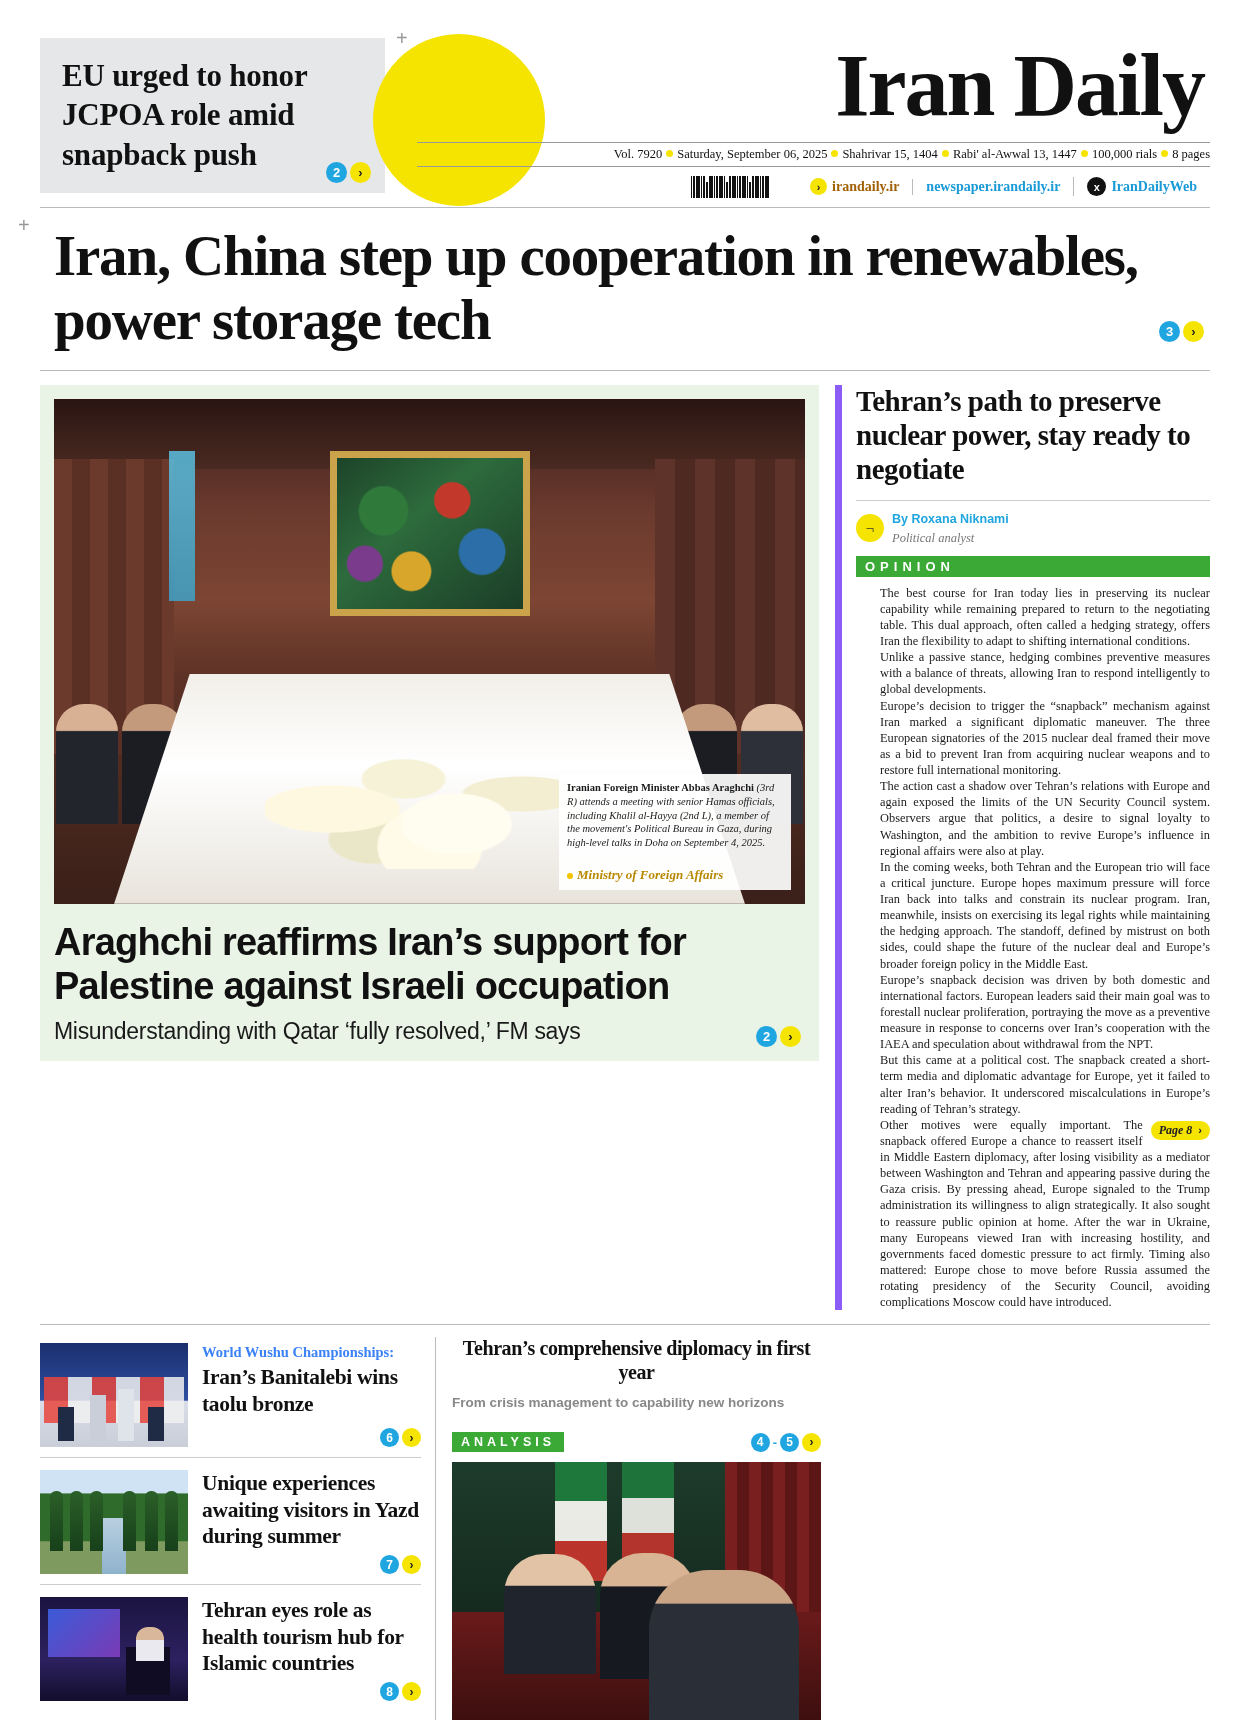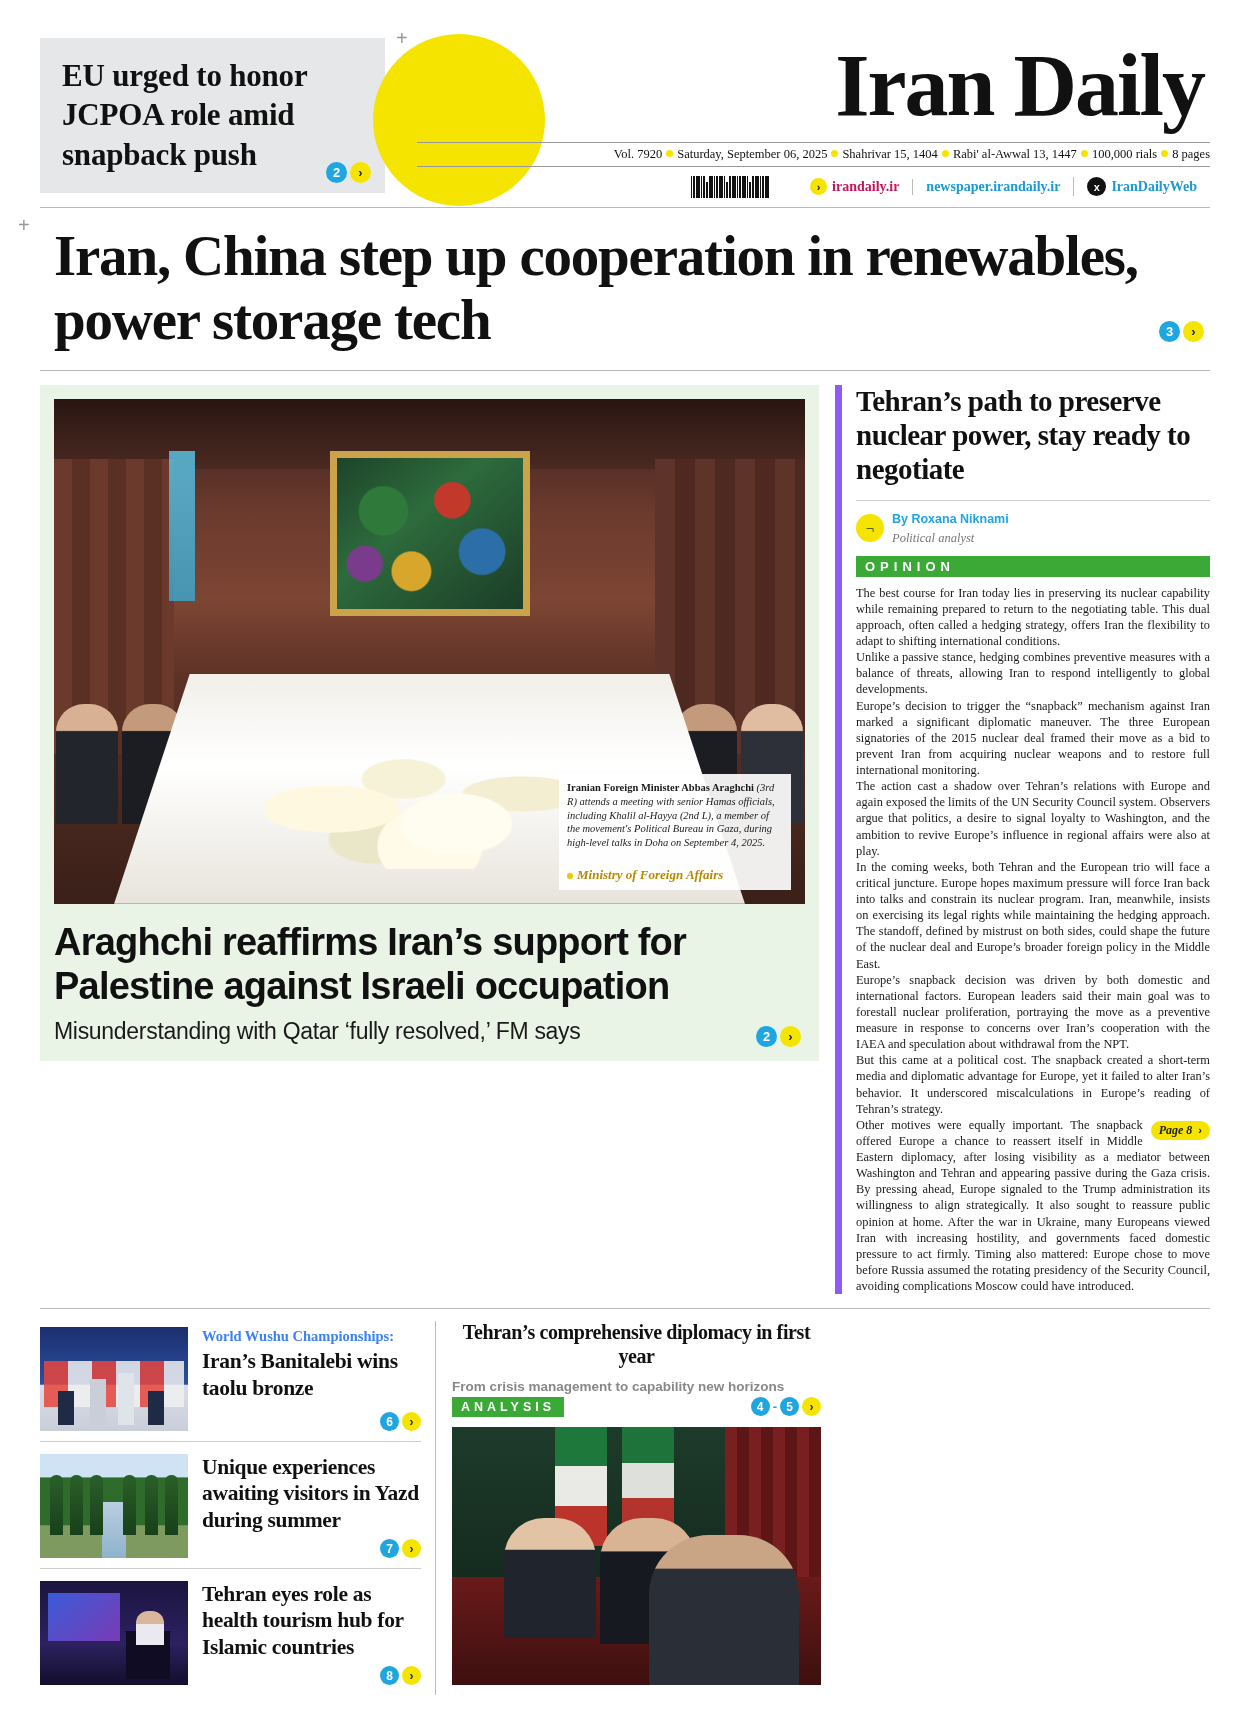--- a/index.html
+++ b/index.html
@@ -81,21 +81,21 @@
   .yarrow {
     width: 17px; height: 17px; border-radius: 50%; background: #f5e400;
     display: inline-flex; align-items: center; justify-content: center;
     font-family: "Liberation Sans", sans-serif; font-size: 11px; color: #222; font-weight: bold;
   }
   .xbadge {
     width: 19px; height: 19px; border-radius: 50%; background: #111; color: #fff;
     display: inline-flex; align-items: center; justify-content: center;
     font-family: "Liberation Sans", sans-serif; font-size: 11px; font-weight: bold;
   }
-  .linktxt { font-family: "Liberation Serif", serif; font-weight: bold; font-size: 14px; color: #be185d; }
+  .linktxt { font-family: "Liberation Serif", serif; font-weight: bold; font-size: 14px; color: #a16207; }
   .linktxt.dark { color: #1a9ad6; }
 
   
   .leadwrap { border-top: 1px solid #bbb; margin-top: 12px; padding-top: 16px; position: relative; }
   .lead-h1 {
     font-family: "Liberation Serif", serif; font-weight: bold;
     font-size: 57px; line-height: 1.12; letter-spacing: -1.2px; padding-left: 14px;
   }
   .lead-pg { position: absolute; right: 6px; bottom: 10px; }
   .lead-rule { border-bottom: 1px solid #bbb; margin-top: 18px; }
@@ -195,21 +195,21 @@
     font-size: 12.5px; color: #777; line-height: 1.25; }
   .op-badge {
     background: #3aa935; color: #fff; font-family: "Liberation Sans", sans-serif;
     font-weight: bold; font-size: 13px; letter-spacing: 5px; padding: 3px 9px;
     margin-top: 9px; display: block;
   }
   .op-body {
     margin-top: 8px; font-family: "Liberation Serif", serif;
     font-size: 12.4px; line-height: 1.30; text-align: justify; color: #1a1a1a;
   }
-  .op-body p { margin-bottom: 0; text-indent: 0; }
+  .op-body p { margin-bottom: 0; text-indent: 0; margin-left: 24px; }
   .page8 {
     float: right; margin: 4px 0 2px 8px;
     background: #f5e400; border-radius: 11px; padding: 2px 8px;
     display: inline-flex; align-items: center; gap: 6px;
     font-family: "Liberation Serif", serif; font-style: italic; font-weight: bold;
     font-size: 12px; color: #222;
   }
   .page8 .ar { font-family: "Liberation Sans", sans-serif; font-style: normal; font-size: 11px; }
 
   
@@ -243,21 +243,21 @@
     font-size: 14.5px; color: #3b82f6; line-height: 1.25; margin-bottom: 3px; }
   .bhead { font-family: "Liberation Serif", serif; font-weight: bold;
     font-size: 21.5px; line-height: 1.22; letter-spacing: -0.3px; }
   .bpg { position: absolute; right: 0; bottom: 0; }
 
   
   .mid-head { font-family: "Liberation Serif", serif; font-weight: bold;
     font-size: 20px; line-height: 1.18; letter-spacing: -0.4px; text-align: center; }
   .mid-sub { font-family: "Liberation Sans", sans-serif; font-weight: bold;
     font-size: 13.5px; color: #888; margin-top: 10px; line-height: 1.3; }
-  .mid-badgerow { display: flex; align-items: center; justify-content: space-between; margin-top: 1px; }
+  .mid-badgerow { display: flex; align-items: center; justify-content: space-between; margin-top: 20px; }
   .an-badge { background: #3aa935; color: #fff; font-family: "Liberation Sans", sans-serif;
     font-weight: bold; font-size: 12.5px; letter-spacing: 4px; padding: 3px 9px; }
   .mid-photo { margin-top: 10px; width: 100%; height: 258px; position: relative; overflow: hidden;
     background: linear-gradient(to bottom,#1d3b2a,#0f1f18); }
   .mid-photo .flagA { position:absolute; left:28%; top:0; width:52px; height:46%;
     background: linear-gradient(to bottom,#1e7a3c 0 33%, #f4f4ef 33% 66%, #c4342c 66%); opacity:.95; }
   .mid-photo .flagB { position:absolute; left:46%; top:0; width:52px; height:42%;
     background: linear-gradient(to bottom,#1e7a3c 0 33%, #f4f4ef 33% 66%, #c4342c 66%); opacity:.9; }
   .mid-photo .curtain { position:absolute; right:0; top:0; width:26%; height:70%;
     background: repeating-linear-gradient(90deg,#7a1f1f 0 12px,#5d1616 12px 24px); }

